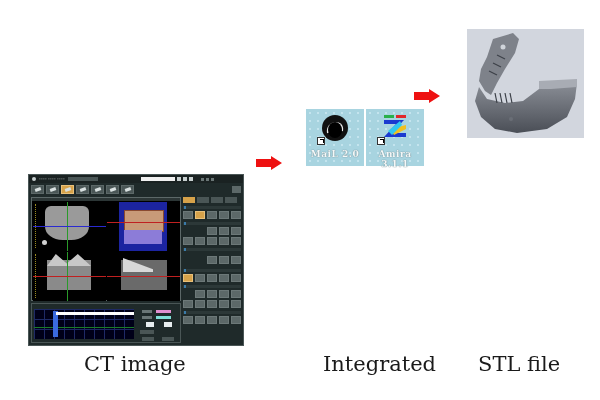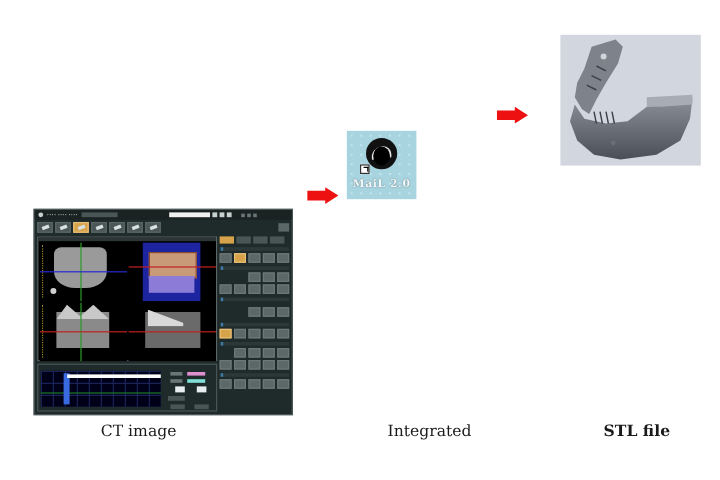--- a/index.html
+++ b/index.html
@@ -92,21 +92,21 @@
     .ct-sidepanel .sec::before { content: ""; position: absolute; left: 1px; top: 0; width: 2px; height: 3px; background: #3a7aa8; }
     .ct-sidepanel .row { display: flex; gap: 2px; margin-top: 2px; justify-content: flex-end; }
     .ct-sidepanel .row span { width: 10px; height: 8px; background: #5c6868; border: 1px solid #6c7878; box-sizing: border-box; }
     .ct-sidepanel .row span.active { background: #d6a24a; border-color: #e8c07a; }
 
     
     .arrow { width: 26px; height: 14px; }
 
     
     .icons-panel {
-      left: 289px; top: 109px; width: 118px; height: 57px; display: flex;
+      left: 306px; top: 109px; width: 118px; height: 57px; display: flex;
     }
     .icon-tile {
       width: 58px; height: 57px; background: #a8d4e0; position: relative;
       background-image: radial-gradient(#c4e4ee 1px, transparent 1px);
       background-size: 8px 8px;
     }
     .icon-tile + .icon-tile { margin-left: 2px; }
     .icon-tile .glyph { position: absolute; left: 14px; top: 4px; width: 30px; height: 30px; }
     .icon-tile .shortcut {
       position: absolute; left: 11px; top: 28px; width: 8px; height: 8px; background: #fff;
@@ -124,26 +124,26 @@
     }
 
     
     .stl-box {
       left: 467px; top: 29px; width: 117px; height: 109px; background: #d2d6de;
       overflow: hidden;
     }
 
     
     .caption {
-      font-family: "DejaVu Serif", serif; font-size: 13px; color: #1a1a1a;
+      font-family: "DejaVu Serif", serif; font-size: 21px; color: #1a1a1a;
       top: 352px; white-space: nowrap;
     }
     .cap-ct { left: 84px; }
     .cap-int { left: 288px; margin-left: 35px; }
-    .cap-stl { left: 503px; font-weight: bold; }
+    .cap-stl { left: 478px; }
   </style>
 </head>
 <body>
 
 <div class="abs ct-window">
   <div class="ct-titlebar">
     <span class="logo"></span>
     <span class="title">•••• •••• ••••</span>
     <span class="fileid"></span>
     <span class="searchbox"></span>
@@ -303,20 +303,31 @@
 
 <div class="abs icons-panel">
   <div class="icon-tile">
     <svg class="glyph" viewBox="0 0 30 30">
       <circle cx="15" cy="15" r="13" fill="#111"></circle>
       <path d="M8 20 C6 8, 24 6, 22 18" fill="none" stroke="#e8e8e8" stroke-width="2"></path>
       <ellipse cx="15" cy="17" rx="7" ry="8" fill="#000"></ellipse>
     </svg>
     <span class="shortcut"></span>
     <span class="label">MaiL 2.0</span>
+  </div>
+  <div class="icon-tile">
+    <svg class="glyph" viewBox="0 0 30 30">
+      <rect x="4" y="2" width="10" height="3" fill="#2ab04a"></rect>
+      <rect x="16" y="2" width="10" height="3" fill="#e0282a"></rect>
+      <polygon points="4,7 24,7 12,20 26,20 26,24 4,24 16,11 4,11" fill="#1a3ad0"></polygon>
+      <polygon points="10,16 26,12 26,16 14,22" fill="#f0c020"></polygon>
+      <polygon points="8,18 20,8 22,12 12,22" fill="#30c8f0"></polygon>
+    </svg>
+    <span class="shortcut"></span>
+    <span class="label">Amira 3.1.1</span>
   </div>
 </div>
 
 <svg class="abs arrow" style="left:414px;top:89px" viewBox="0 0 26 14">
   <polygon points="0,3 15,3 15,0 26,7 15,14 15,11 0,11" fill="#ee1111"></polygon>
 </svg>
 
 <div class="abs stl-box">
   <svg width="117" height="109" viewBox="0 0 117 109">
     <defs>

